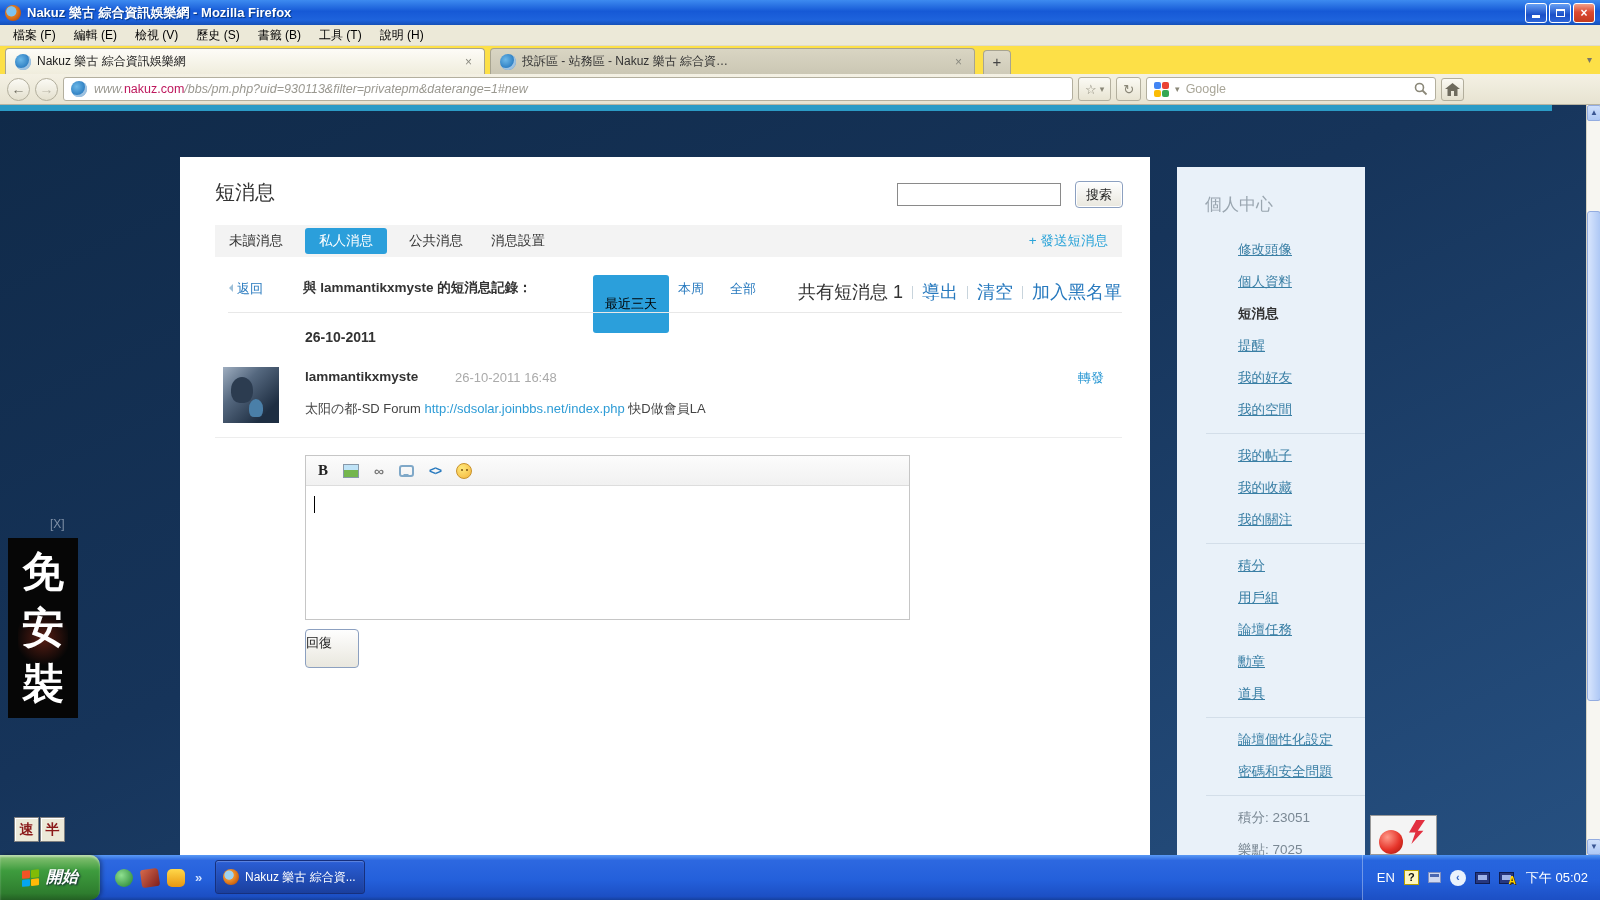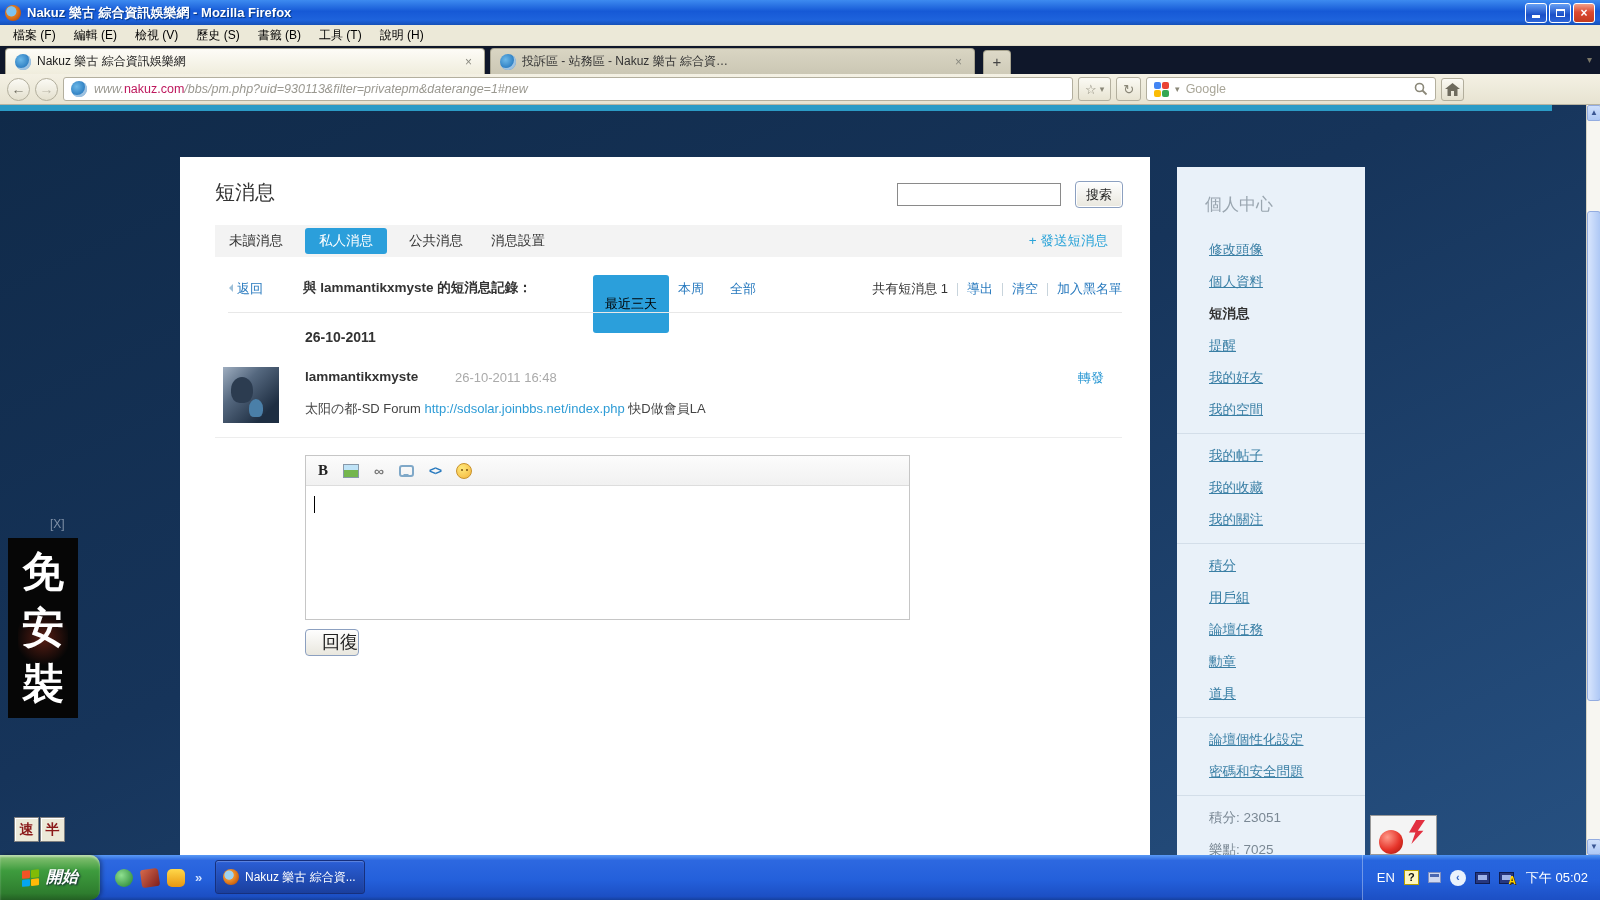--- a/index.html
+++ b/index.html
@@ -21,21 +21,21 @@
   .btn-blue { background:linear-gradient(180deg,#66A0F4,#1C50C8 60%,#2E66D8); }
   .btn-close { background:linear-gradient(180deg,#F2A08A,#DB4930 45%,#C33B1F); }
   .min-glyph { width:8px; height:3px; background:#fff; margin-top:8px; }
   .restore-glyph { width:9px; height:8px; border:1px solid #fff; border-top-width:2px; }
 
   .menubar { position:absolute; top:25px; left:0; width:1600px; height:21px; background:#ECE9D8;
     display:flex; align-items:center; padding-left:4px; font-size:12px; color:#000;
     border-bottom:1px solid #E0DCC8; }
   .menu-item { padding:2px 9px; }
 
-  .tabstrip { position:absolute; top:46px; left:0; width:1600px; height:28px; background:#0f172a;padding-left:44px; }
+  .tabstrip { position:absolute; top:46px; left:0; width:1600px; height:28px; background:#fde047;padding-left:44px; }
   .tab { position:absolute; top:2px; height:26px; display:flex; align-items:center; font-size:12px;
     padding:0 9px; border:1px solid #A8A490; border-bottom:none; border-radius:4px 4px 0 0; color:#222; }
   .tab-active { left:5px; width:480px; background:linear-gradient(180deg,#FDFCF7,#F0EDDD); z-index:2; }
   .tab-inactive { left:490px; width:485px; background:linear-gradient(180deg,#D9D5C3,#CBC7B4); color:#333; }
   .tab-label { flex:1; white-space:nowrap; overflow:hidden; }
   .tab-close { color:#8A8A80; font-size:12px; margin-left:8px; padding:0 3px; }
   .newtab-btn { position:absolute; left:983px; top:4px; width:28px; height:24px; text-align:center;
     line-height:22px; background:linear-gradient(180deg,#DDD9C8,#CFCBB8); border:1px solid #A8A490;
     border-bottom:none; border-radius:4px 4px 0 0; font-size:15px; color:#444; }
   .alltabs-btn { position:absolute; right:8px; top:8px; color:#7A7768; font-size:10px; }
@@ -91,21 +91,21 @@
 
   .filter-row { position:absolute; left:35px; top:118px; width:907px; height:28px; }
   .back-link { position:absolute; left:10px; top:5px; color:#2779BE; font-size:13px; }
   .back-tri { display:inline-block; width:0; height:0; border:4px solid transparent;
     border-right-color:#9DBFD8; margin-right:4px; vertical-align:1px; }
   .record-label { position:absolute; left:88px; top:4px; font-weight:bold; color:#333; font-size:13.5px; }
   .range-pill { position:absolute; left:378px; top:0px; background:#2B9FDB; color:#000000; border-radius:3px;
     padding:20px 12px; font-size:13px; }
   .range-week { position:absolute; left:463px; top:5px; color:#2779BE; font-size:13px; }
   .range-all  { position:absolute; left:515px; top:5px; color:#2779BE; font-size:13px; }
-  .filter-right { position:absolute; right:0; top:5px; display:flex; align-items:center; font-size:13px; }
+  .filter-right { position:absolute; right:0; top:5px; display:flex; align-items:center; font-size:18px; }
   .filter-right .count { color:#333; }
   .filter-right a { color:#2779BE; }
   .sep { width:1px; height:13px; background:#C8D4DC; margin:0 9px; }
 
   .hr { position:absolute; left:48px; width:894px; height:1px; background:#E8E8E8; }
   .hr1 { top:155px; } .hr2 { top:280px; left:35px; width:907px; background:#EDEDED; }
 
   .date-header { position:absolute; left:125px; top:172px; font-weight:bold; font-size:14px; color:#333; }
   .avatar { position:absolute; left:43px; top:210px; width:56px; height:56px;
     background:linear-gradient(135deg,#9FAEC0 0%,#55687F 35%,#1E2E42 80%); }
@@ -129,27 +129,27 @@
     border-top-color:#7FA8C8; }
   .tb-code { color:#2779BE; font-weight:bold; font-size:12px; letter-spacing:-1px; }
   .tb-smiley { width:16px; height:16px; border-radius:50%; border:1px solid #C8922A;
     background:radial-gradient(circle at 35% 30%,#FFE97A,#F4B43C); position:relative; }
   .tb-smiley::after { content:""; position:absolute; left:4px; top:5px; width:2px; height:2px;
     border-radius:50%; background:#7A5210; box-shadow:5px 0 0 #7A5210; }
   .editor-caret { position:absolute; left:8px; top:40px; width:1px; height:17px; background:#000;
     animation:blink 1s steps(1) infinite; }
   @keyframes blink { 50% { opacity:0; } }
 
-  .reply-btn { position:absolute; left:125px; top:472px; width:54px; height:27px;
+  .reply-btn { position:absolute; left:125px; top:472px; width:54px; height:39px;
     border:1px solid #8CA0C0; border-radius:4px; background:linear-gradient(180deg,#FEFEFE,#E9E7DE);
-    font-size:18px; color:#222; text-align:right; line-height:25px; }
+    font-size:13px; color:#222; text-align:left; line-height:25px; }
 
   
   .sidebar { position:absolute; left:1177px; top:62px; width:188px; height:688px; background:#E9F1F9; }
-  .sb-section { padding:13px 10px 14px 32px; border-bottom:1px solid #D3DEE9; }
+  .sb-section { padding:13px 10px 14px 32px; border-bottom:1px solid #D3DEE9;margin-left:29px; }
   .sb-title { color:#9AA6B0; font-size:17px; padding:26px 10px 12px 28px; }
   .sidebar a { display:block; color:#3A7FA5; text-decoration:underline; font-size:13.5px; margin:0 0 14px 0; }
   .sidebar a:last-child { margin-bottom:0; }
   .sidebar .current { color:#333; font-weight:bold; text-decoration:none; }
   .sb-stats div { color:#7A8894; font-size:13.5px; margin-bottom:14px; }
   .sb-stats div:last-child { margin-bottom:0; }
 
   
   .ad-close { position:absolute; left:50px; top:412px; color:#7E8FA6; font-size:12px; }
   .ad-banner { position:absolute; left:8px; top:433px; width:70px; height:180px; background:#060606;

